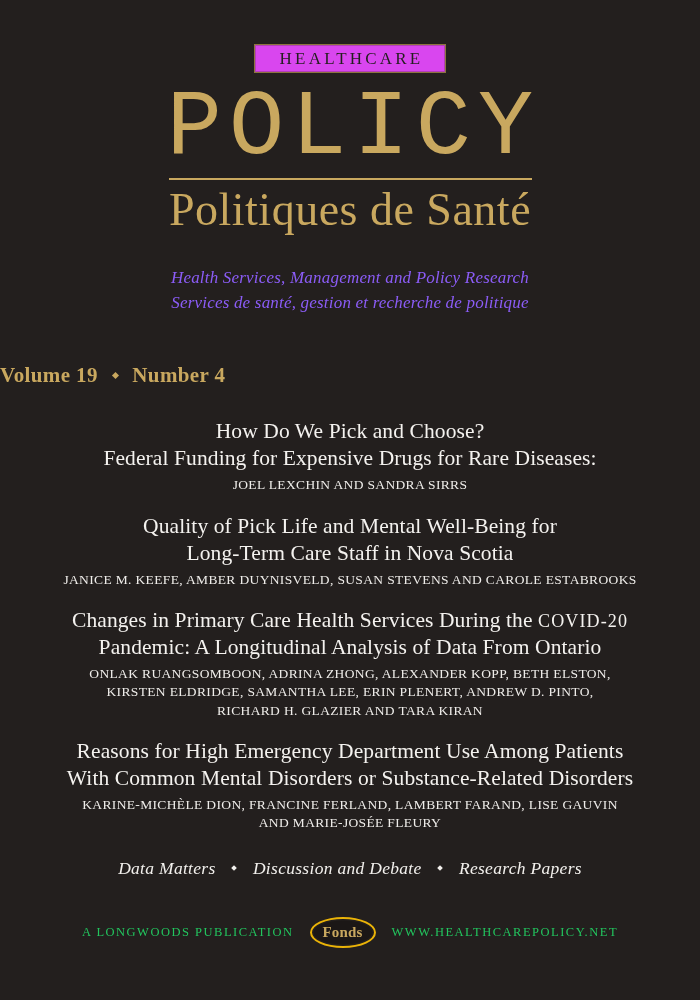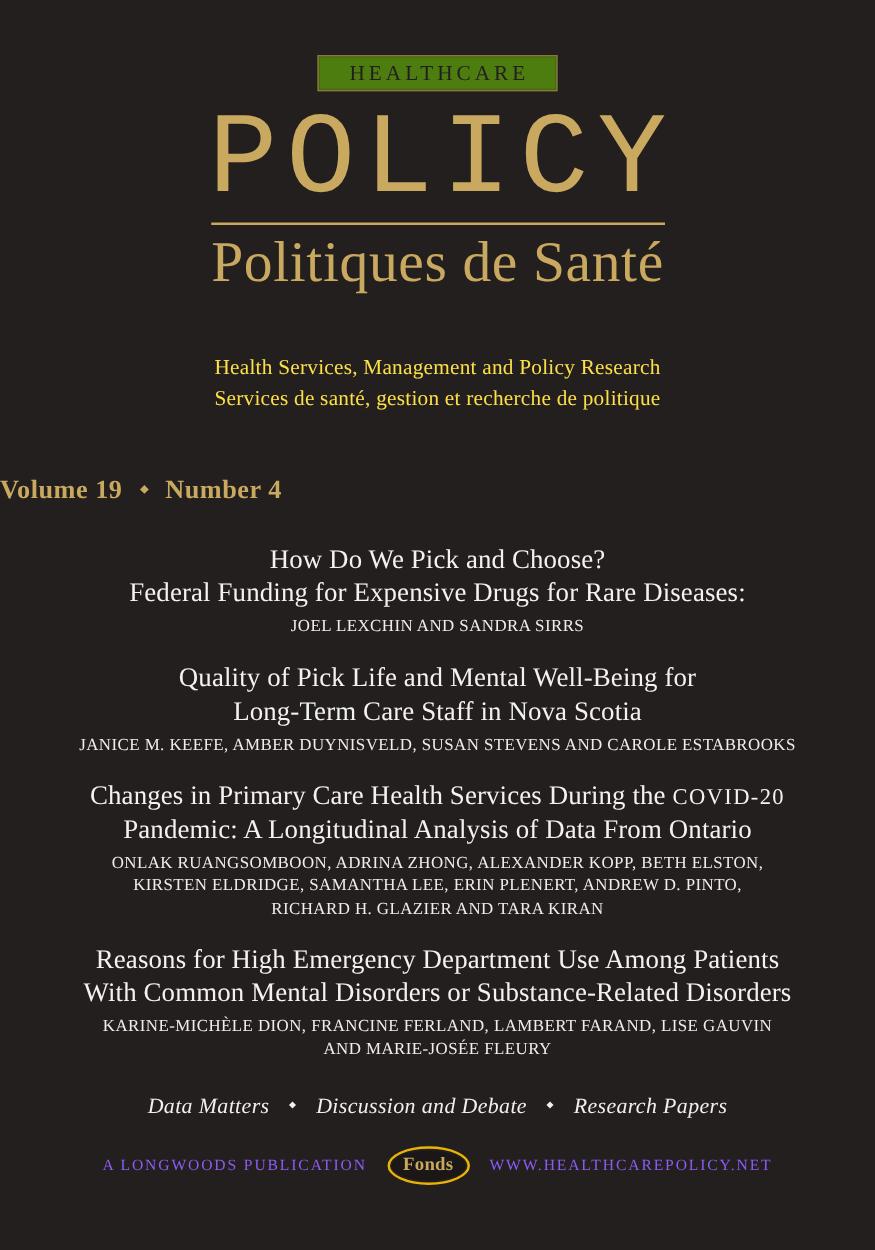--- a/index.html
+++ b/index.html
@@ -25,21 +25,21 @@
   }
 
   
   .masthead {
     padding-top: 44px;
     text-align: center;
   }
 
   .healthcare-banner {
     display: inline-block;
-    background: #4d7c0f;
+    background: #d946ef;
     color: #231f1e;
     font-family: "Liberation Serif", serif;
     font-size: 17px;
     letter-spacing: 3.2px;
     padding: 5px 22px 5px 25px;
     line-height: 1;
     border: 1px solid #8d7440;
     box-shadow: inset 0 0 0 1px rgba(60,45,15,0.25);
   }
 
@@ -64,25 +64,26 @@
   .politiques {
     margin-top: 4px;
     font-family: "Liberation Serif", serif;
     font-size: 46px;
     line-height: 1.12;
     color: #c9a85f;
     letter-spacing: 0.5px;
   }
 
   .tagline {
-    margin-top: 46px;
-    font-family: "Liberation Serif", serif;
+    margin-top: 30px;
+    font-family: "Liberation Serif", serif;
+    font-style: italic;
     font-size: 17px;
     line-height: 1.45;
-    color: #fde047;
+    color: #8b5cf6;
     letter-spacing: 0.2px;
   }
 
   .volume-line {
     margin-top: 48px;
     text-align: left;
     font-family: "Liberation Serif", serif;
     font-weight: bold;
     font-size: 21px;
     color: #c9a85f;
@@ -154,21 +155,21 @@
     right: 0;
     bottom: 52px;
     display: flex;
     align-items: center;
     justify-content: center;
     gap: 16px;
   }
   .footer-text {
     font-family: "Liberation Serif", serif;
     font-size: 12.5px;
-    color: #8b5cf6;
+    color: #22c55e;
     letter-spacing: 1.5px;
   }
   .fonds-logo {
     width: 62px;
     height: 27px;
     border: 2px solid #eab308;
     border-radius: 50%;
     background: #1b1716;
     display: flex;
     align-items: center;

